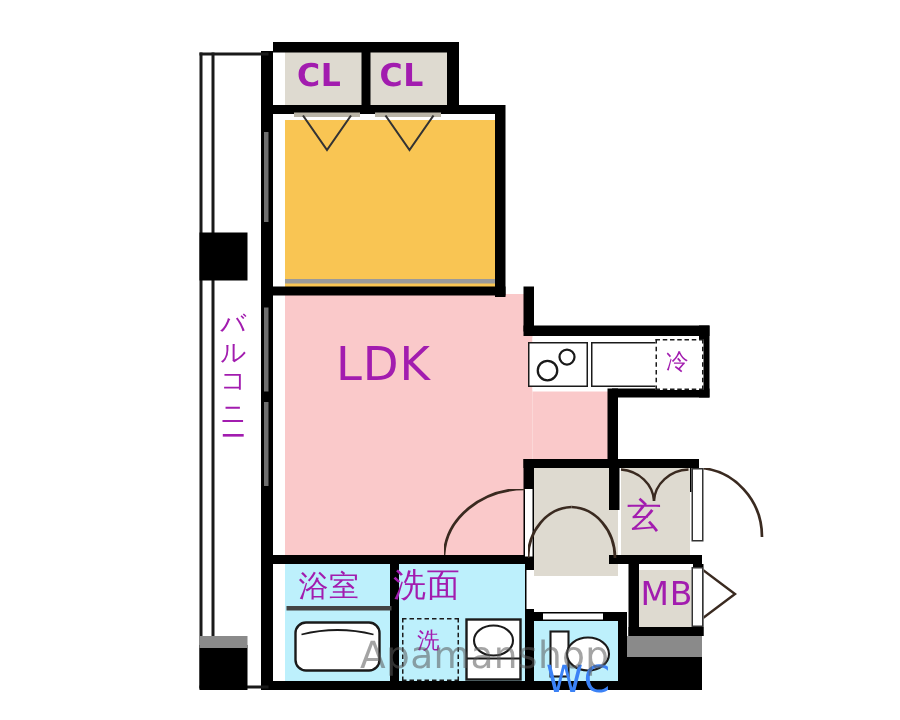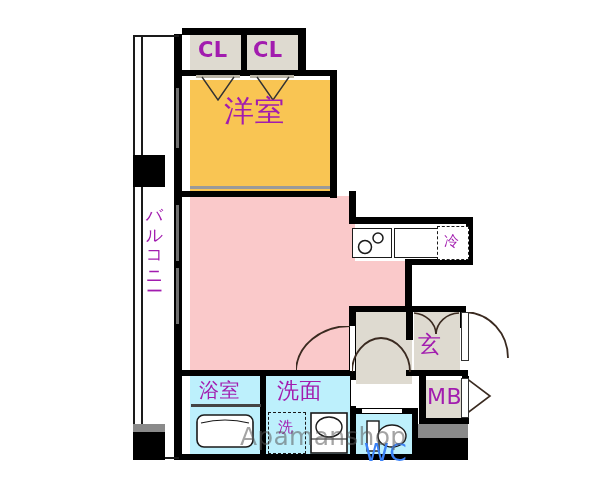--- a/index.html
+++ b/index.html
@@ -251,30 +251,30 @@
     <svg width="42" height="32" style="display:block;">
       <rect x="1" y="1" width="12" height="30" fill="#ffffff" stroke="#1a1a1a" stroke-width="1.4"></rect>
       <ellipse cx="26" cy="16" rx="14" ry="11" fill="#ffffff" stroke="#1a1a1a" stroke-width="1.4"></ellipse>
     </svg>
   </div>
 
   <div class="label label-sm" style="left:198px; top:40px; font-size:21px;">CL</div>
 
   <div class="label label-sm" style="left:253px; top:40px; font-size:21px;">CL</div>
 
-  <div class="label label-big" style="left:224px; top:96px; font-size:30px;">洋室</div>
-
-
+
+
+  <div class="label label-big" style="left:224px; top:228px; font-size:31px;">LDK</div>
 
 
   <div class="label vert" style="left:146px; top:196px; font-size:17px;">バルコニー</div>
 
   <div class="label" style="left:199px; top:380px; font-size:20px;">浴室</div>
 
-  <div class="label" style="left:277px; top:380px; font-size:22px;text-align:right;">洗面</div>
+  <div class="label" style="left:262px; top:380px; font-size:22px;text-align:right;">洗面</div>
 
   <div class="label" style="left:364px; top:440px; font-size:25px; color:#3b82f6;">WC</div>
 
   <div class="label" style="left:418px; top:333px; font-size:23px;">玄</div>
 
   <div class="label" style="left:427px; top:386px; font-size:22px; font-weight:normal;">MB</div>
 
   <div class="watermark" style="left:240px; top:422px;">Apamanshop</div>
 
 </div>

